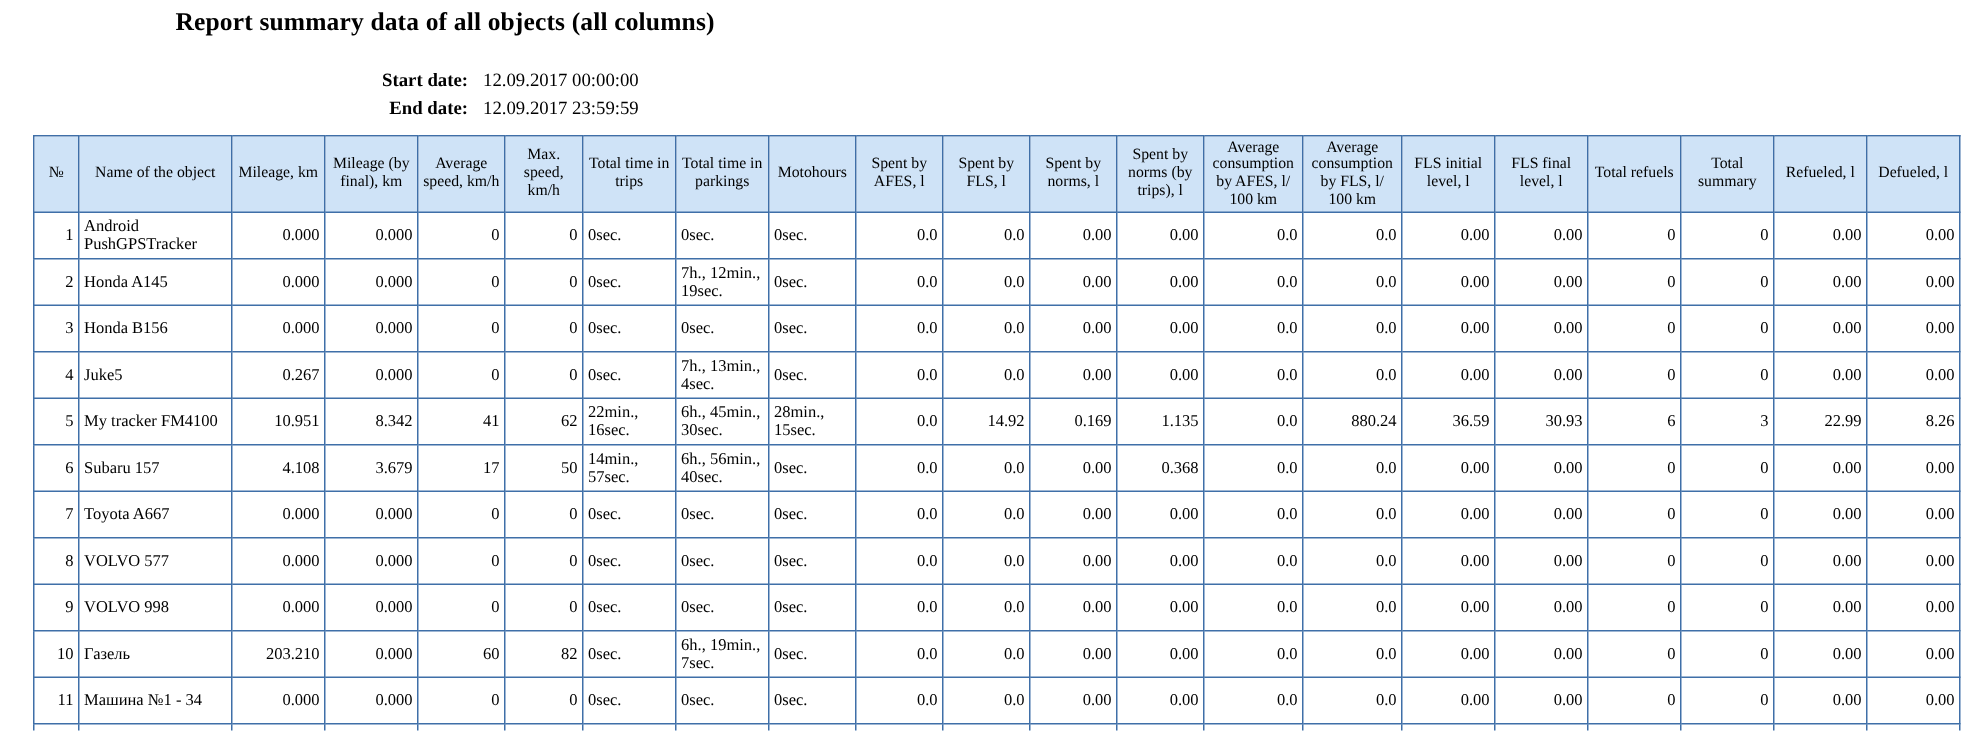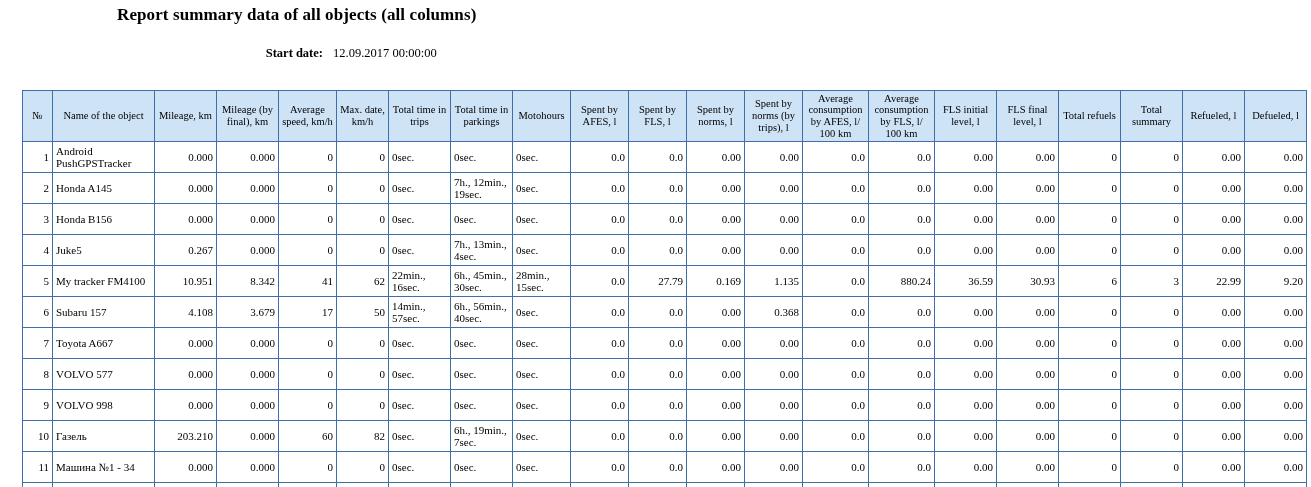--- a/index.html
+++ b/index.html
@@ -23,21 +23,21 @@
     position: absolute;
     left: 117px;
     top: 5px;
     font-family: "Liberation Serif", serif;
     font-size: 17px;
     font-weight: bold;
     letter-spacing: 0.1px;
   }
   .meta {
     position: absolute;
-    left: 167px;
+    left: 156px;
     top: 46px;
     font-family: "Liberation Serif", serif;
     font-size: 12.5px;
   }
   .meta-row {
     display: flex;
     align-items: baseline;
     height: 19px;
   }
   .meta-label {
@@ -117,20 +117,24 @@
 <body>
 
 <div class="page">
 
   <div class="title">Report summary data of all objects (all columns)</div>
 
   <div class="meta">
     <div class="meta-row">
       <span class="meta-label">Start date:</span>
       <span class="meta-value">12.09.2017 00:00:00</span>
+    </div>
+    <div class="meta-row">
+      <span class="meta-label">End date:</span>
+      <span class="meta-value">12.09.2017 23:59:59</span>
     </div>
   </div>
 
   <div class="table-wrap">
     <table class="report">
       <colgroup>
         <col class="col-idx">
           <col class="col-name">
           <col class="col-mil">
           <col class="col-milt">
@@ -152,21 +156,21 @@
           <col class="col-ref">
         <col class="col-def">
       </colgroup>
       <thead>
         <tr>
           <th>№</th>
           <th>Name of the object</th>
           <th>Mileage, km</th>
           <th>Mileage (by final), km</th>
           <th>Average speed, km/h</th>
-          <th>Max. date, km/h</th>
+          <th>Max. speed, km/h</th>
           <th>Total time in trips</th>
           <th>Total time in parkings</th>
           <th>Motohours</th>
           <th>Spent by AFES, l</th>
           <th>Spent by FLS, l</th>
           <th>Spent by norms, l</th>
           <th>Spent by norms (by trips), l</th>
           <th>Average consumption by AFES, l/ 100 km</th>
           <th>Average consumption by FLS, l/ 100 km</th>
           <th>FLS initial level, l</th>
@@ -274,31 +278,31 @@
             <td class="idx">5</td>
             <td class="txt">My tracker FM4100</td>
             <td class="num">10.951</td>
             <td class="num">8.342</td>
             <td class="num">41</td>
             <td class="num">62</td>
             <td class="txt">22min., 16sec.</td>
             <td class="txt">6h., 45min., 30sec.</td>
             <td class="txt">28min., 15sec.</td>
             <td class="num">0.0</td>
-            <td class="num">27.79</td>
+            <td class="num">14.92</td>
             <td class="num">0.169</td>
             <td class="num">1.135</td>
             <td class="num">0.0</td>
             <td class="num">880.24</td>
             <td class="num">36.59</td>
             <td class="num">30.93</td>
             <td class="num">6</td>
             <td class="num">3</td>
             <td class="num">22.99</td>
-            <td class="num">9.20</td>
+            <td class="num">8.26</td>
           </tr>
           <tr>
             <td class="idx">6</td>
             <td class="txt">Subaru 157</td>
             <td class="num">4.108</td>
             <td class="num">3.679</td>
             <td class="num">17</td>
             <td class="num">50</td>
             <td class="txt">14min., 57sec.</td>
             <td class="txt">6h., 56min., 40sec.</td>

